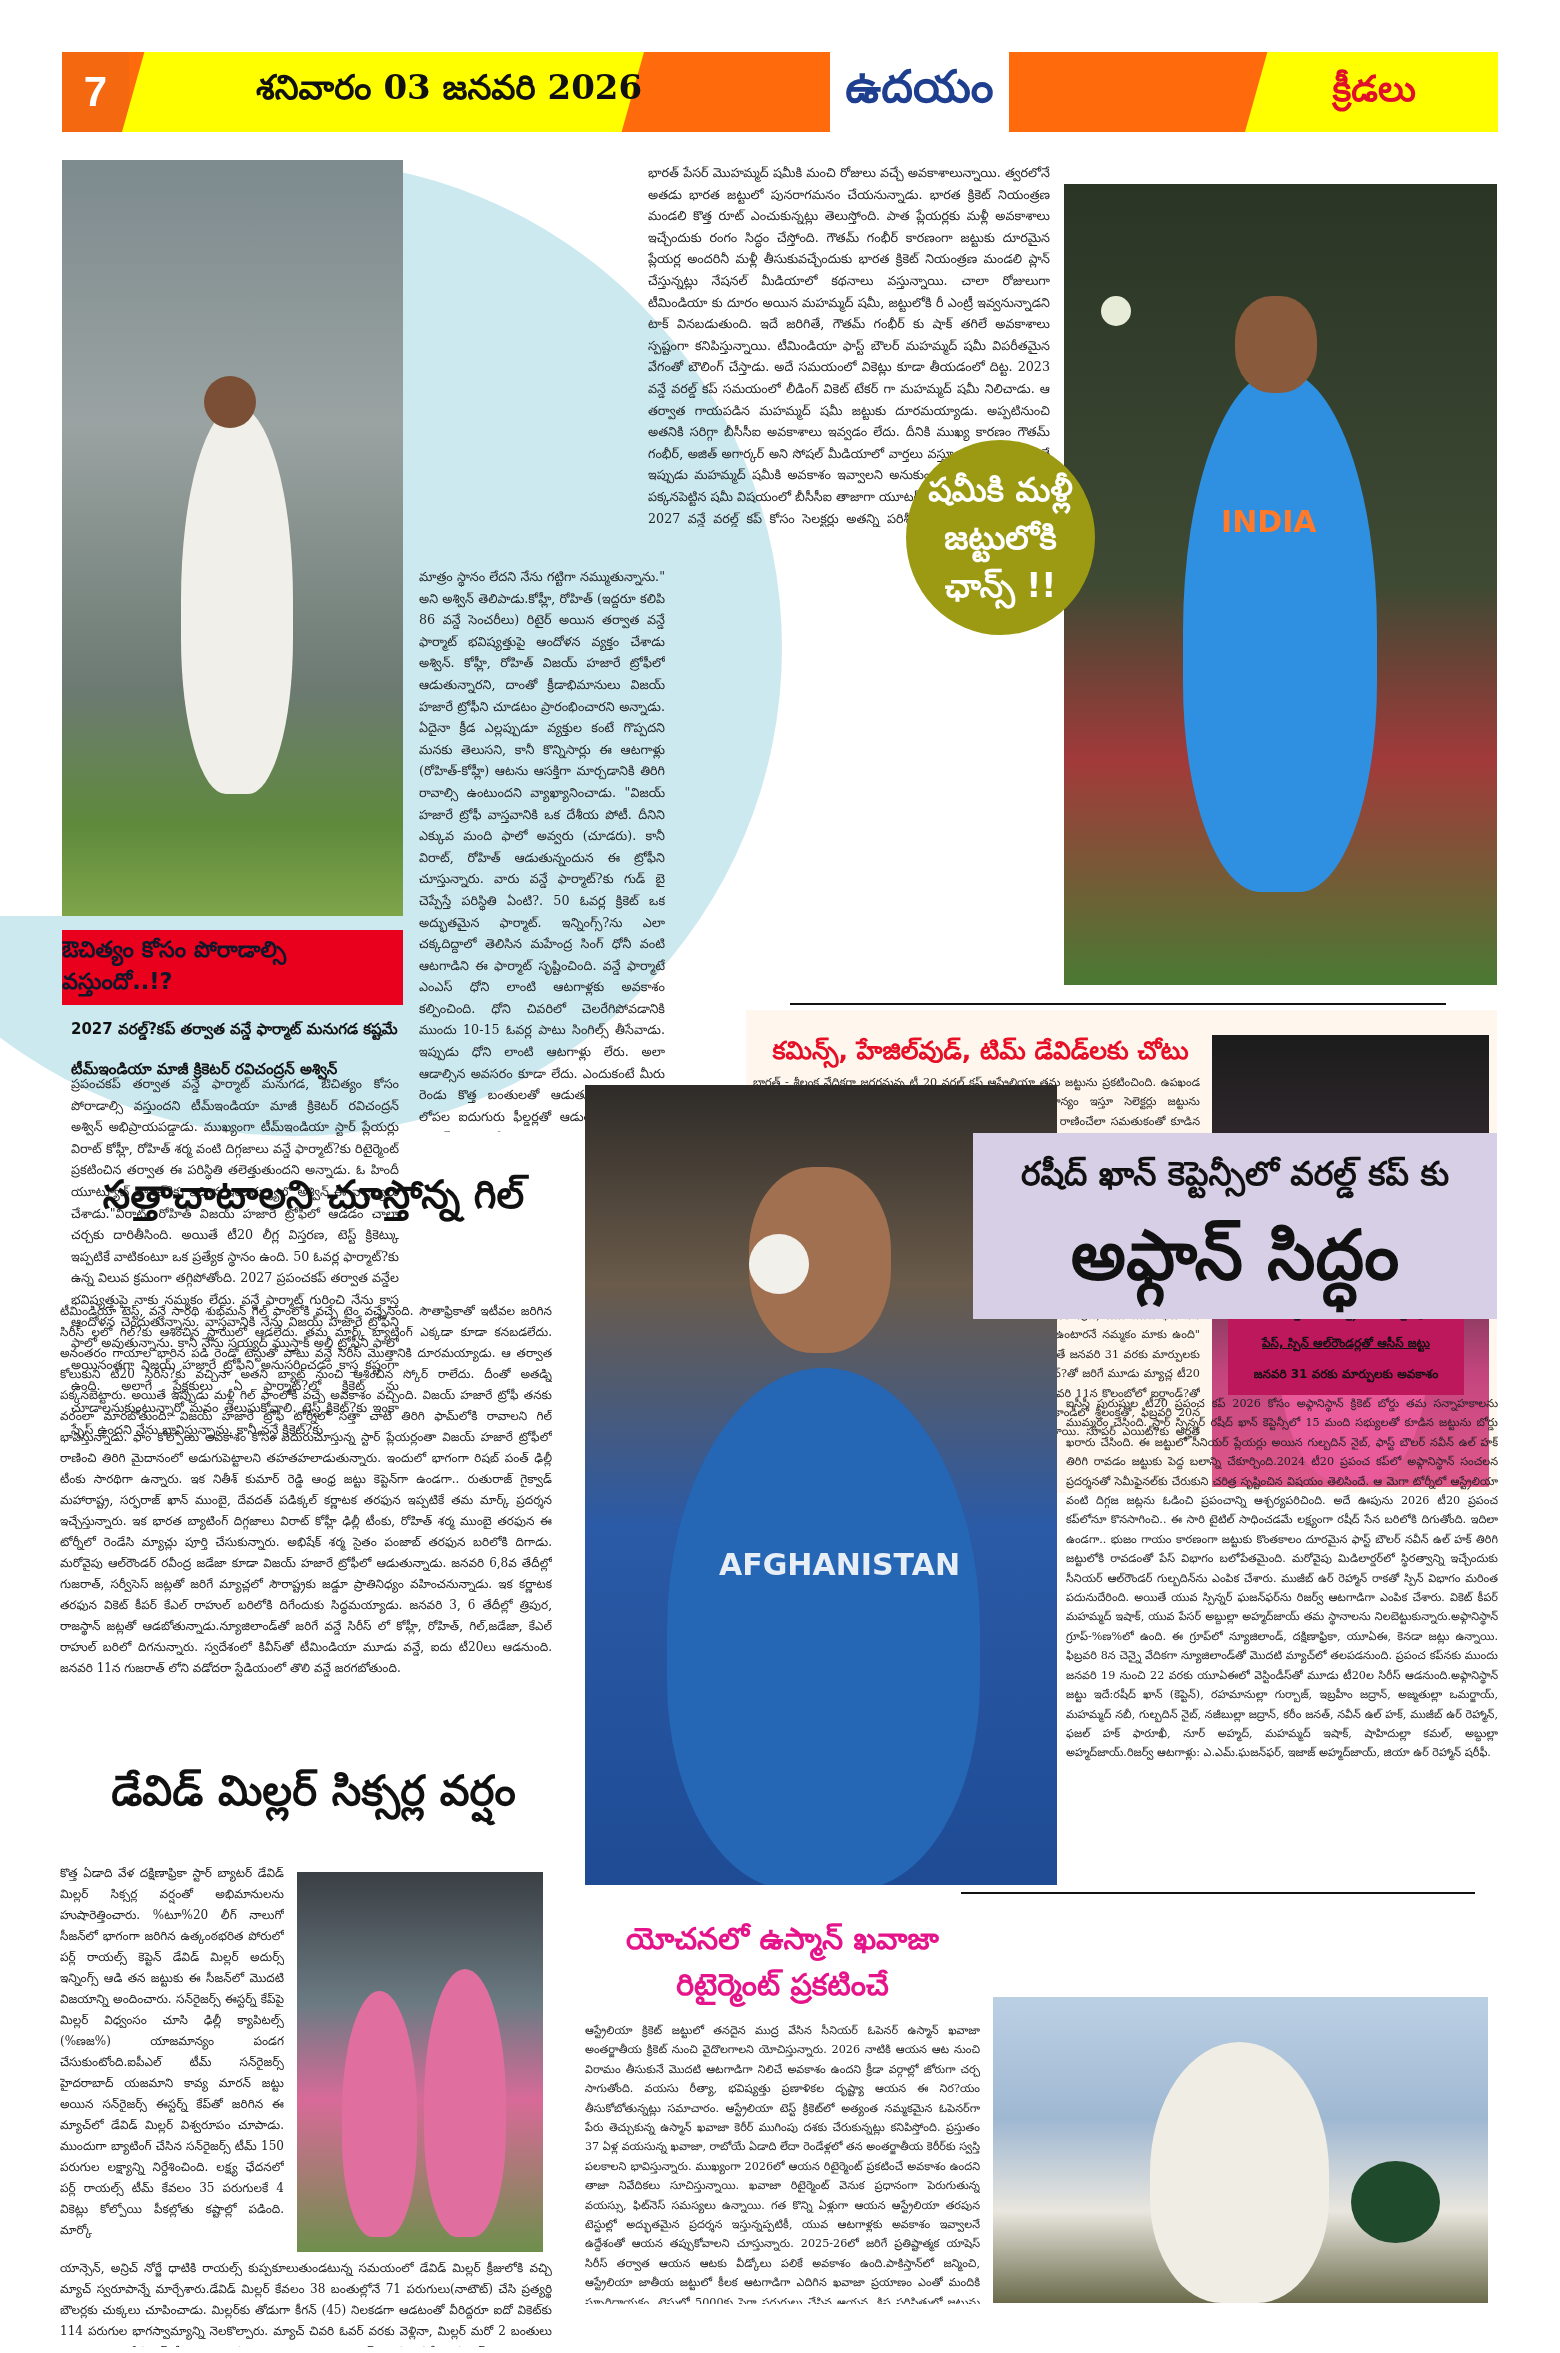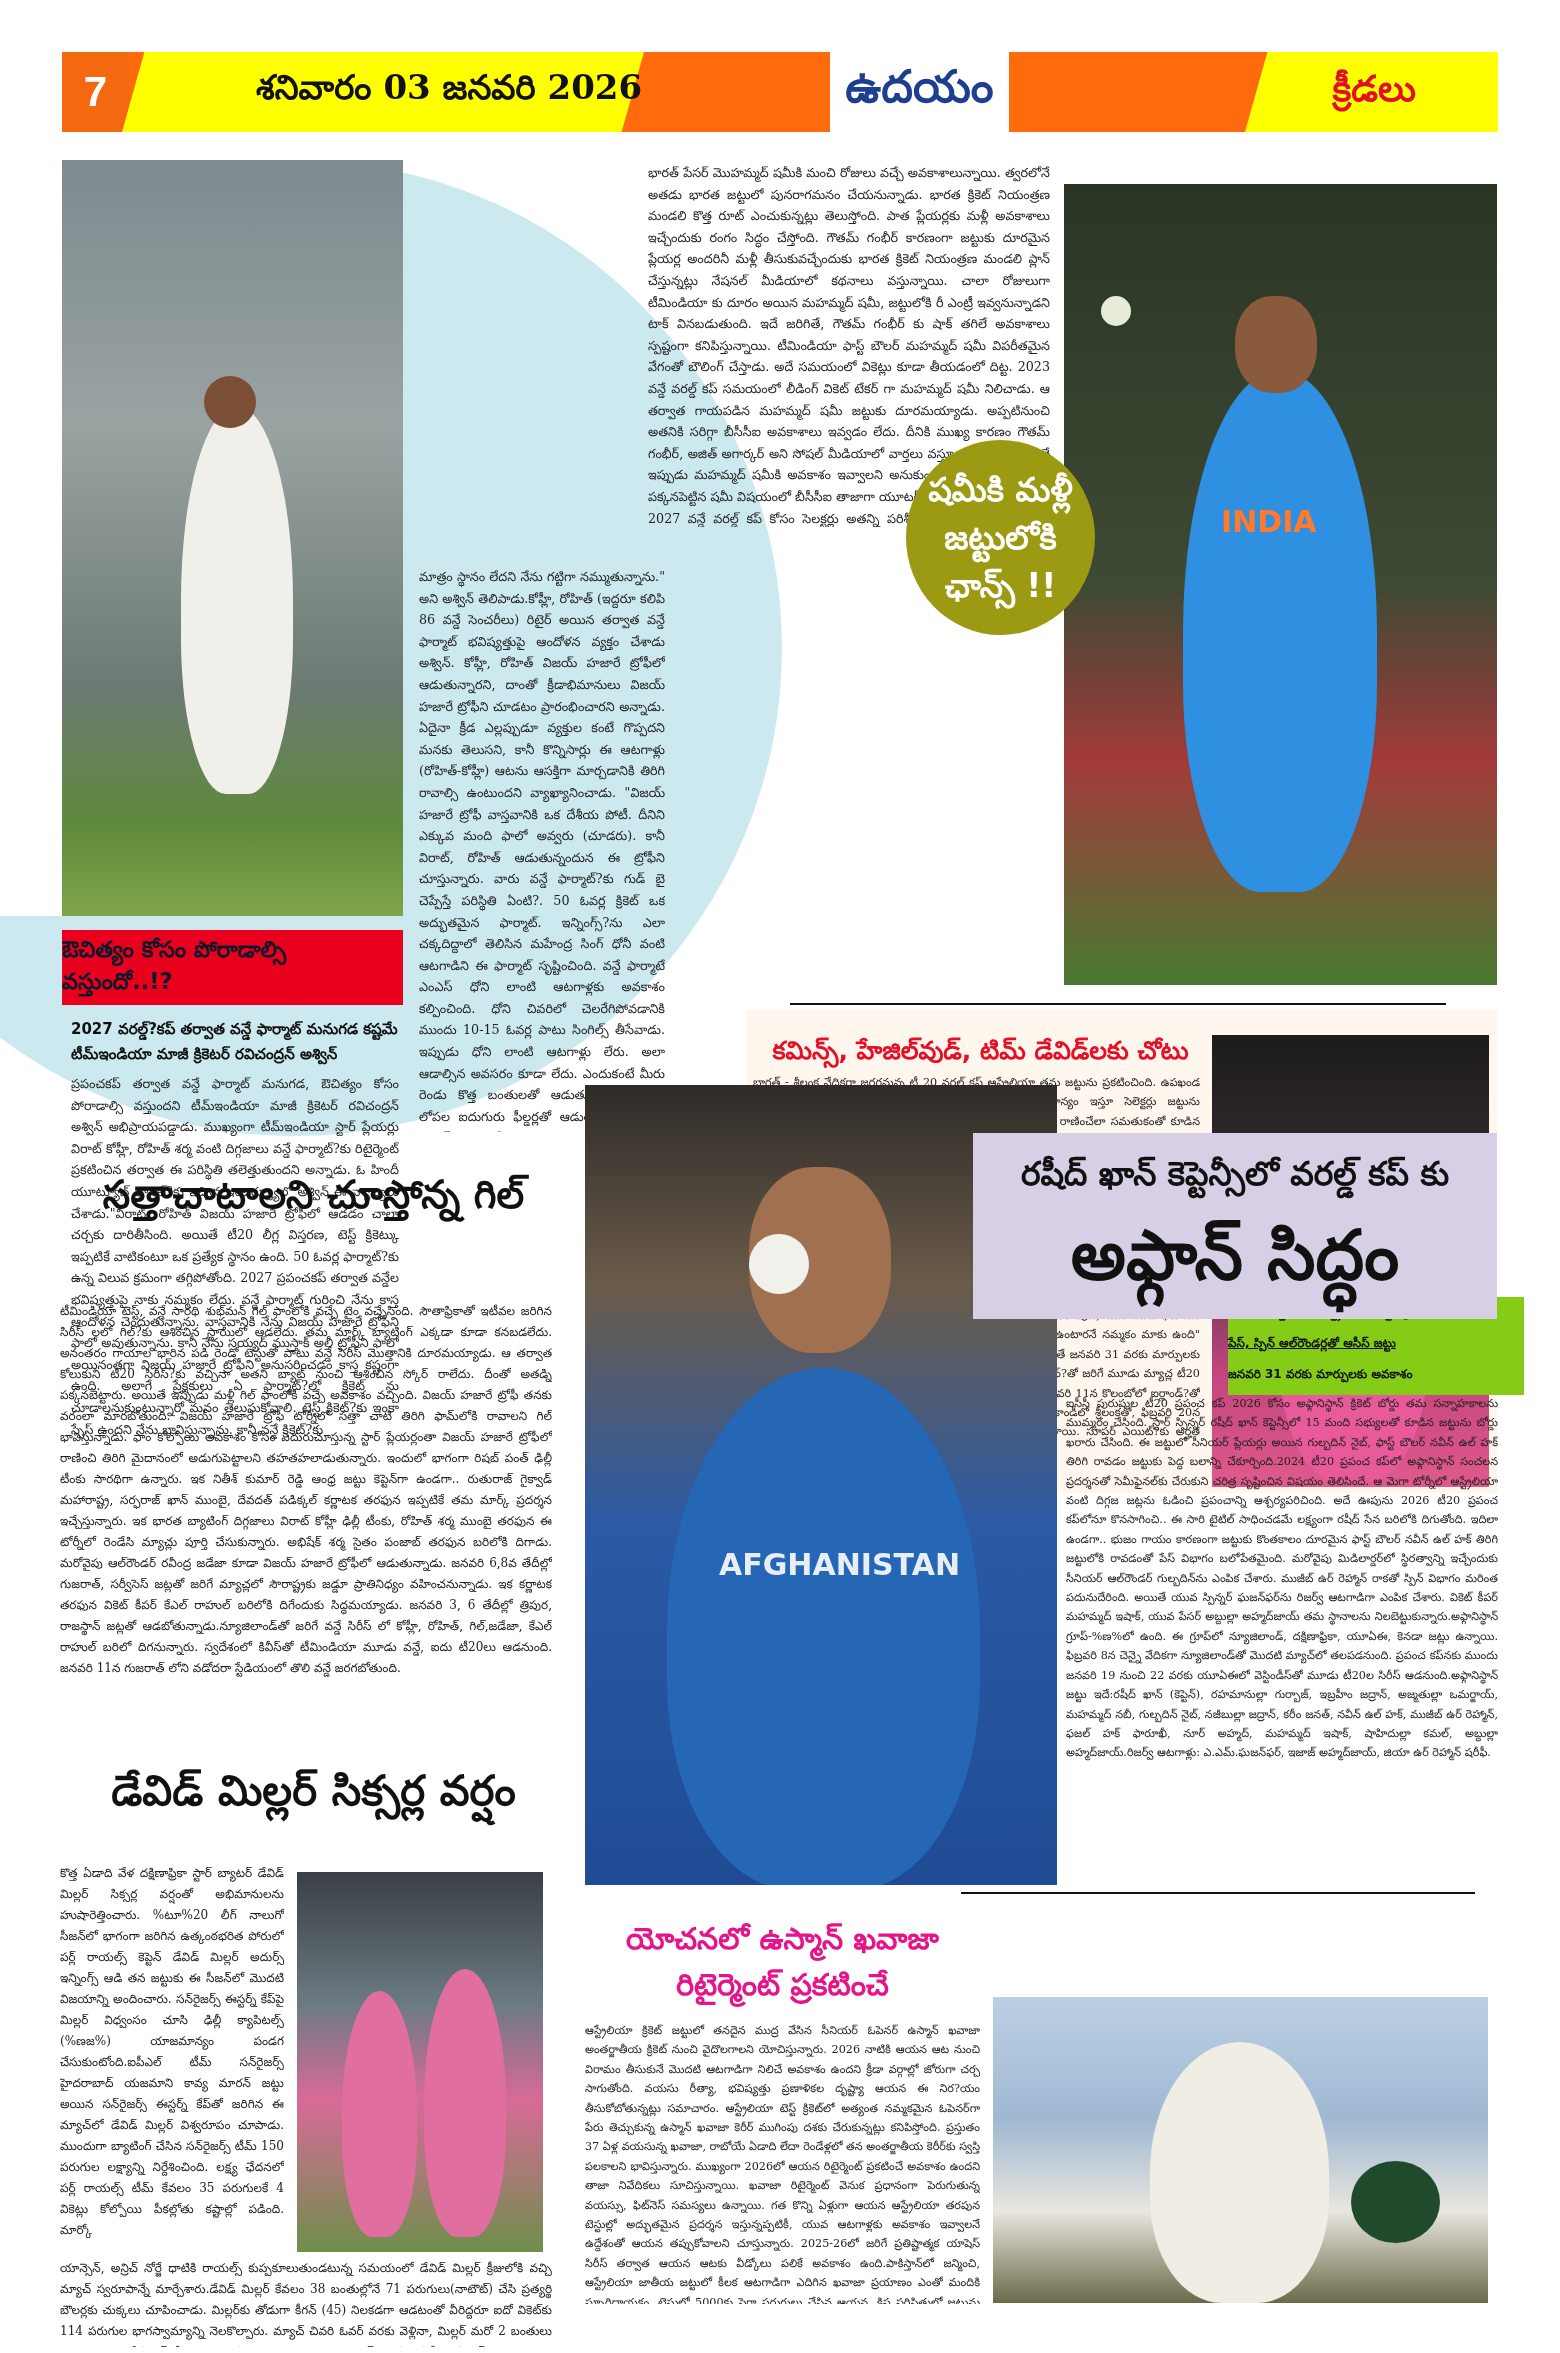--- a/index.html
+++ b/index.html
@@ -27,21 +27,21 @@
   .bluepanel{left:-194px;top:160px;width:976px;height:976px;border-radius:50%;background:#cde9f0;}
   .whitecover-left{left:0;top:160px;width:403px;height:756px;}
   .cream{left:746px;top:1010px;width:751px;height:483px;background:#fff7ee;}
   
   .col{font-family:"DejaVu Serif",serif;font-size:12.7px;line-height:21.6px;text-align:justify;color:#222;}
   .caption-red{left:62px;top:930px;width:341px;height:75px;background:#e8001d;color:#0f172a;font:bold 22.4px "DejaVu Sans",sans-serif;display:flex;align-items:center;justify-content:center;}
   .sub{font:bold 15px "DejaVu Sans",sans-serif;color:#111;}
   .circle{left:906px;top:440px;width:189px;height:195px;border-radius:50%;background:#9b9a12;color:#fff;font:bold 33px "DejaVu Sans",sans-serif;display:flex;flex-direction:column;align-items:center;justify-content:center;text-align:center;line-height:48px;}
   .hl{font-family:"DejaVu Sans",sans-serif;font-weight:bold;text-align:center;}
   .hl-cummins{left:753px;top:1036px;width:455px;font-size:25px;color:#e60f26;}
-  .capbox{left:1228px;top:1297px;width:296px;height:98px;background:#84cc16;font:bold 12px "DejaVu Sans",sans-serif;text-align:left;line-height:31px;}
+  .capbox{left:1228px;top:1297px;width:236px;height:98px;background:#be185d;font:bold 12px "DejaVu Sans",sans-serif;text-align:center;line-height:31px;}
   .capbox span{display:block;}
   .capbox .u{text-decoration:underline;}
   .hl-gill{left:75px;top:1163px;width:477px;font-size:39px;line-height:63px;color:#111;}
   .afg-box{left:973px;top:1133px;width:524px;height:186px;background:#d7cfe6;}
   .afg-1{left:973px;top:1154px;width:524px;font:bold 33px "DejaVu Serif",serif;text-align:center;color:#111;}
   .afg-2{left:973px;top:1215px;width:524px;font:bold 69px "DejaVu Sans",sans-serif;text-align:center;color:#111;}
   .hl-miller{left:75px;top:1766px;width:477px;font-size:42px;color:#111;}
   .rule{height:2.2px;background:#111;}
   .hl-khawaja{left:596px;top:1916px;width:373px;font-size:30px;line-height:46px;color:#e6148a;}
 </style>
@@ -61,21 +61,21 @@
 <div class="abs whitecover-left" style="background:#fff"></div>
 
 <div class="abs photo ph-ashwin">
   <div class="fig" style="left:119px;top:246px;width:112px;height:388px;background:#f1efe9;"></div>
   <div class="fig" style="left:142px;top:216px;width:52px;height:52px;background:#7a4f36;border-radius:50%;"></div>
 </div>
 <div class="abs caption-red">ఔచిత్యం కోసం పోరాడాల్సి వస్తుందో..!?</div>
 
 <div class="abs" style="left:71px;top:1020px;width:328px;">
   <div class="sub">2027 వరల్డ్?కప్ తర్వాత వన్డే ఫార్మాట్ మనుగడ కష్టమే</div>
-  <div class="sub" style="margin-top:4px">టీమ్ఇండియా మాజీ క్రికెటర్ రవిచంద్రన్ అశ్విన్</div>
+  <div class="sub" style="margin-top:19px">టీమ్ఇండియా మాజీ క్రికెటర్ రవిచంద్రన్ అశ్విన్</div>
 </div>
 <div class="abs col" style="left:71px;top:1073px;width:328px;height:790px;overflow:hidden;">ప్రపంచకప్ తర్వాత వన్డే ఫార్మాట్ మనుగడ, ఔచిత్యం కోసం పోరాడాల్సి వస్తుందని టీమ్ఇండియా మాజీ క్రికెటర్ రవిచంద్రన్ అశ్విన్ అభిప్రాయపడ్డాడు. ముఖ్యంగా టీమ్ఇండియా స్టార్ ప్లేయర్లు విరాట్ కోహ్లీ, రోహిత్ శర్మ వంటి దిగ్గజాలు వన్డే ఫార్మాట్?కు రిటైర్మెంట్ ప్రకటించిన తర్వాత ఈ పరిస్థితి తలెత్తుతుందని అన్నాడు. ఓ హిందీ యూట్యూబ్ ఛానెల్?కు ఇచ్చిన ఇంటర్వ్యూలో అశ్విన్ ఈ వ్యాఖ్యలు చేశాడు."విరాట్, రోహిత్ విజయ్ హజారే ట్రోఫీలో ఆడడం చాలా చర్చకు దారితీసింది. అయితే టీ20 లీగ్ల విస్తరణ, టెస్ట్ క్రికెట్కు ఇప్పటికే వాటికంటూ ఒక ప్రత్యేక స్థానం ఉంది. 50 ఓవర్ల ఫార్మాట్?కు ఉన్న విలువ క్రమంగా తగ్గిపోతోంది. 2027 ప్రపంచకప్ తర్వాత వన్డేల భవిష్యత్తుపై నాకు నమ్మకం లేదు. వన్డే ఫార్మాట్ గురించి నేను కాస్త ఆందోళన చెందుతున్నాను. వాస్తవానికి నేను విజయ్ హజారే ట్రోఫీని ఫాలో అవుతున్నాను. కానీ నేను సయ్యద్ ముస్తాక్ అలీ ట్రోఫీని ఫాలో అయినంతగా విజయ్ హజారే ట్రోఫీని అనుసరించడం కాస్త కష్టంగా ఉంది. అలాగే ప్రేక్షకులు ఏ ఫార్మాట్?లో క్రికెట్ ను చూడాలనుకుంటున్నారో మనం తెలుసుకోవాలి. టెస్ట్ క్రికెట్?కు ఇంకా స్పేస్ ఉందని నేను భావిస్తున్నాను. కానీ వన్డే క్రికెట్?కు</div>
 <div class="abs col" style="left:419px;top:566px;width:246px;height:566px;overflow:hidden;">మాత్రం స్థానం లేదని నేను గట్టిగా నమ్ముతున్నాను." అని అశ్విన్ తెలిపాడు.కోహ్లీ, రోహిత్ (ఇద్దరూ కలిపి 86 వన్డే సెంచరీలు) రిటైర్ అయిన తర్వాత వన్డే ఫార్మాట్ భవిష్యత్తుపై ఆందోళన వ్యక్తం చేశాడు అశ్విన్. కోహ్లీ, రోహిత్ విజయ్ హజారే ట్రోఫీలో ఆడుతున్నారని, దాంతో క్రీడాభిమానులు విజయ్ హజారే ట్రోఫీని చూడటం ప్రారంభించారని అన్నాడు. ఏదైనా క్రీడ ఎల్లప్పుడూ వ్యక్తుల కంటే గొప్పదని మనకు తెలుసని, కానీ కొన్నిసార్లు ఈ ఆటగాళ్లు (రోహిత్-కోహ్లీ) ఆటను ఆసక్తిగా మార్చడానికి తిరిగి రావాల్సి ఉంటుందని వ్యాఖ్యానించాడు. "విజయ్ హజారే ట్రోఫీ వాస్తవానికి ఒక దేశీయ పోటీ. దీనిని ఎక్కువ మంది ఫాలో అవ్వరు (చూడరు). కానీ విరాట్, రోహిత్ ఆడుతున్నందున ఈ ట్రోఫీని చూస్తున్నారు. వారు వన్డే ఫార్మాట్?కు గుడ్ బై చెప్పేస్తే పరిస్థితి ఏంటి?. 50 ఓవర్ల క్రికెట్ ఒక అద్భుతమైన ఫార్మాట్. ఇన్నింగ్స్?ను ఎలా చక్కదిద్దాలో తెలిసిన మహేంద్ర సింగ్ ధోనీ వంటి ఆటగాడిని ఈ ఫార్మాట్ సృష్టించింది. వన్డే ఫార్మాటే ఎంఎస్ ధోని లాంటి ఆటగాళ్లకు అవకాశం కల్పించింది. ధోని చివరిలో చెలరేగిపోవడానికి ముందు 10-15 ఓవర్ల పాటు సింగిల్స్ తీసేవాడు. ఇప్పుడు ధోని లాంటి ఆటగాళ్లు లేరు. అలా ఆడాల్సిన అవసరం కూడా లేదు. ఎందుకంటే మీరు రెండు కొత్త బంతులతో ఆడుతున్నారు. సర్కిల్ లోపల ఐదుగురు ఫీల్డర్లతో ఆడుతున్నారు." అని అశ్విన్ గుర్తు చేసుకున్నాడు. అలాగే ఐసీసీ తన క్యాలెండర్?ను పునర్ పరిశీలించాలని అశ్విన్ కోరాడు. వన్డే ఫార్మాట్ నిరుపయోగంగా మారిందన్నాడు. ప్రతి ఏటా ఆదాయం కోసం ఒక ఐసీసీ టోర్నమెంట్ జరుగుతోందని అన్నాడు. కానీ ఫిఫా ఎలా చేస్తుందో చూడండని పేర్కొన్నాడు. "ఫుట్?బాల్ లీగ్లు (ఈపీఎల్, లా లిగా, సీరీ ఏ, బుండెస్లిగా) జరుగుతున్నాయి. వారు ప్రతి నాలుగేళ్లకు ఒకసారి ప్రపంచకప్?ను నిర్వహిస్తారు. ప్రపంచకప్ ఒక ప్రతిష్ఠాత్మక టోర్నమెంట్ కాబట్టి దానికి విలువ ఉంది. అయితే క్రికెట్?లో మరీ ఎక్కువ ద్వైపాక్షిక సిరీస్లు, ఎక్కువ ప్రపంచ కప్లు నిర్వహించడం కొంచెం అతిగా అనిపిస్తుంది. రాబోయే టీ20 ప్రపంచకప్?లో టీమ్ ఇండియా వర్సెస్ యూఎస్ఏ, టీమ్ ఇండియా వర్సెస్ నమీబియా వంటి మ్యాచ్లు ఒక రకంగా క్రికెట్?కు ప్రేక్షకులను దూరం చేస్తాయి. నిజంగా వన్డే క్రికెట్?కు ప్రాముఖ్యం తీసుకురావాలనుకుంటే టీ20 ఎప్పుడూ ఆడి ప్రతి నాలుగేళ్లకు ఒకసారి వన్డే ప్రపంచకప్ పెట్టండి." అని అశ్విన్ తన అభిప్రాయాన్ని తెలిపాడు.</div>
 
 <div class="abs col" style="left:648px;top:162px;width:402px;height:365px;overflow:hidden;">భారత్ పేసర్ మొహమ్మద్ షమీకి మంచి రోజులు వచ్చే అవకాశాలున్నాయి. త్వరలోనే అతడు భారత జట్టులో పునరాగమనం చేయనున్నాడు. భారత క్రికెట్ నియంత్రణ మండలి కొత్త రూట్ ఎంచుకున్నట్లు తెలుస్తోంది. పాత ప్లేయర్లకు మళ్లీ అవకాశాలు ఇచ్చేందుకు రంగం సిద్ధం చేస్తోంది. గౌతమ్ గంభీర్ కారణంగా జట్టుకు దూరమైన ప్లేయర్ల అందరినీ మళ్లీ తీసుకువచ్చేందుకు భారత క్రికెట్ నియంత్రణ మండలి ప్లాన్ చేస్తున్నట్లు నేషనల్ మీడియాలో కథనాలు వస్తున్నాయి. చాలా రోజులుగా టీమిండియా కు దూరం అయిన మహమ్మద్ షమీ, జట్టులోకి రీ ఎంట్రీ ఇవ్వనున్నాడని టాక్ వినబడుతుంది. ఇదే జరిగితే, గౌతమ్ గంభీర్ కు షాక్ తగిలే అవకాశాలు స్పష్టంగా కనిపిస్తున్నాయి. టీమిండియా ఫాస్ట్ బౌలర్ మహమ్మద్ షమీ విపరీతమైన వేగంతో బౌలింగ్ చేస్తాడు. అదే సమయంలో వికెట్లు కూడా తీయడంలో దిట్ట. 2023 వన్డే వరల్డ్ కప్ సమయంలో లీడింగ్ వికెట్ టేకర్ గా మహమ్మద్ షమీ నిలిచాడు. ఆ తర్వాత గాయపడిన మహమ్మద్ షమీ జట్టుకు దూరమయ్యాడు. అప్పటినుంచి అతనికి సరిగ్గా బీసీసీఐ అవకాశాలు ఇవ్వడం లేదు. దీనికి ముఖ్య కారణం గౌతమ్ గంభీర్, అజిత్ అగార్కర్ అని సోషల్ మీడియాలో వార్తలు వస్తూ ఉంటాయి. అయితే ఇప్పుడు మహమ్మద్ షమీకి అవకాశం ఇవ్వాలని అనుకుంటున్నారు. చాలాకాలంగా పక్కనపెట్టిన షమీ విషయంలో బీసీసీఐ తాజాగా యూటర్న్ తీసుకున్నట్లు తెలుస్తోంది. 2027 వన్డే వరల్డ్ కప్ కోసం సెలక్టర్లు అతన్ని పరిశీలిస్తున్నారు. షమీ దేశ వాళి ప్రదర్శన అదుర్స్ ఉంది. పునరాగమనం దగ్గరలోనే ఉందని బీసీసీఐ వర్గాలు కూడా చెప్పినట్లు వార్తలు వస్తున్నాయి. న్యూజిలాండ్ సిరీస్ కు కూడా అతడు ఎంపిక చేసే అవకాశాలున్నాయి. గౌతమ్ గంభీర్ తో పాటు అగార్కర్ వద్దని ఎంత వాదించిన బీసీసీఐ అస్సలు వినిపించుకోవడంలేదట. వాళ్లను కాదని షమీని సెలెక్ట్ చేసేందుకు ప్లాన్ చేస్తున్నారు. ఇప్పటివరకు 94 ఫస్ట్ క్లాస్ క్రికెట్ మ్యాచ్ లు ఆడిన మహమ్మద్ షమీ 339 వికెట్లు పడగొట్టాడు.</div>
 <div class="abs col" style="left:768px;top:522px;width:283px;height:425px;overflow:hidden;direction:rtl;unicode-bidi:plaintext;"></div>
 <div class="abs photo ph-shami">
   <div class="fig" style="left:119px;top:186px;width:194px;height:522px;background:#2f8fe0;"></div>
   <div class="fig" style="left:171px;top:112px;width:82px;height:97px;background:#8a5a3c;border-radius:45%;"></div>
   <div class="abs" style="left:157px;top:320px;color:#ff7a2a;font:bold 30px 'DejaVu Sans',sans-serif;">INDIA</div>

